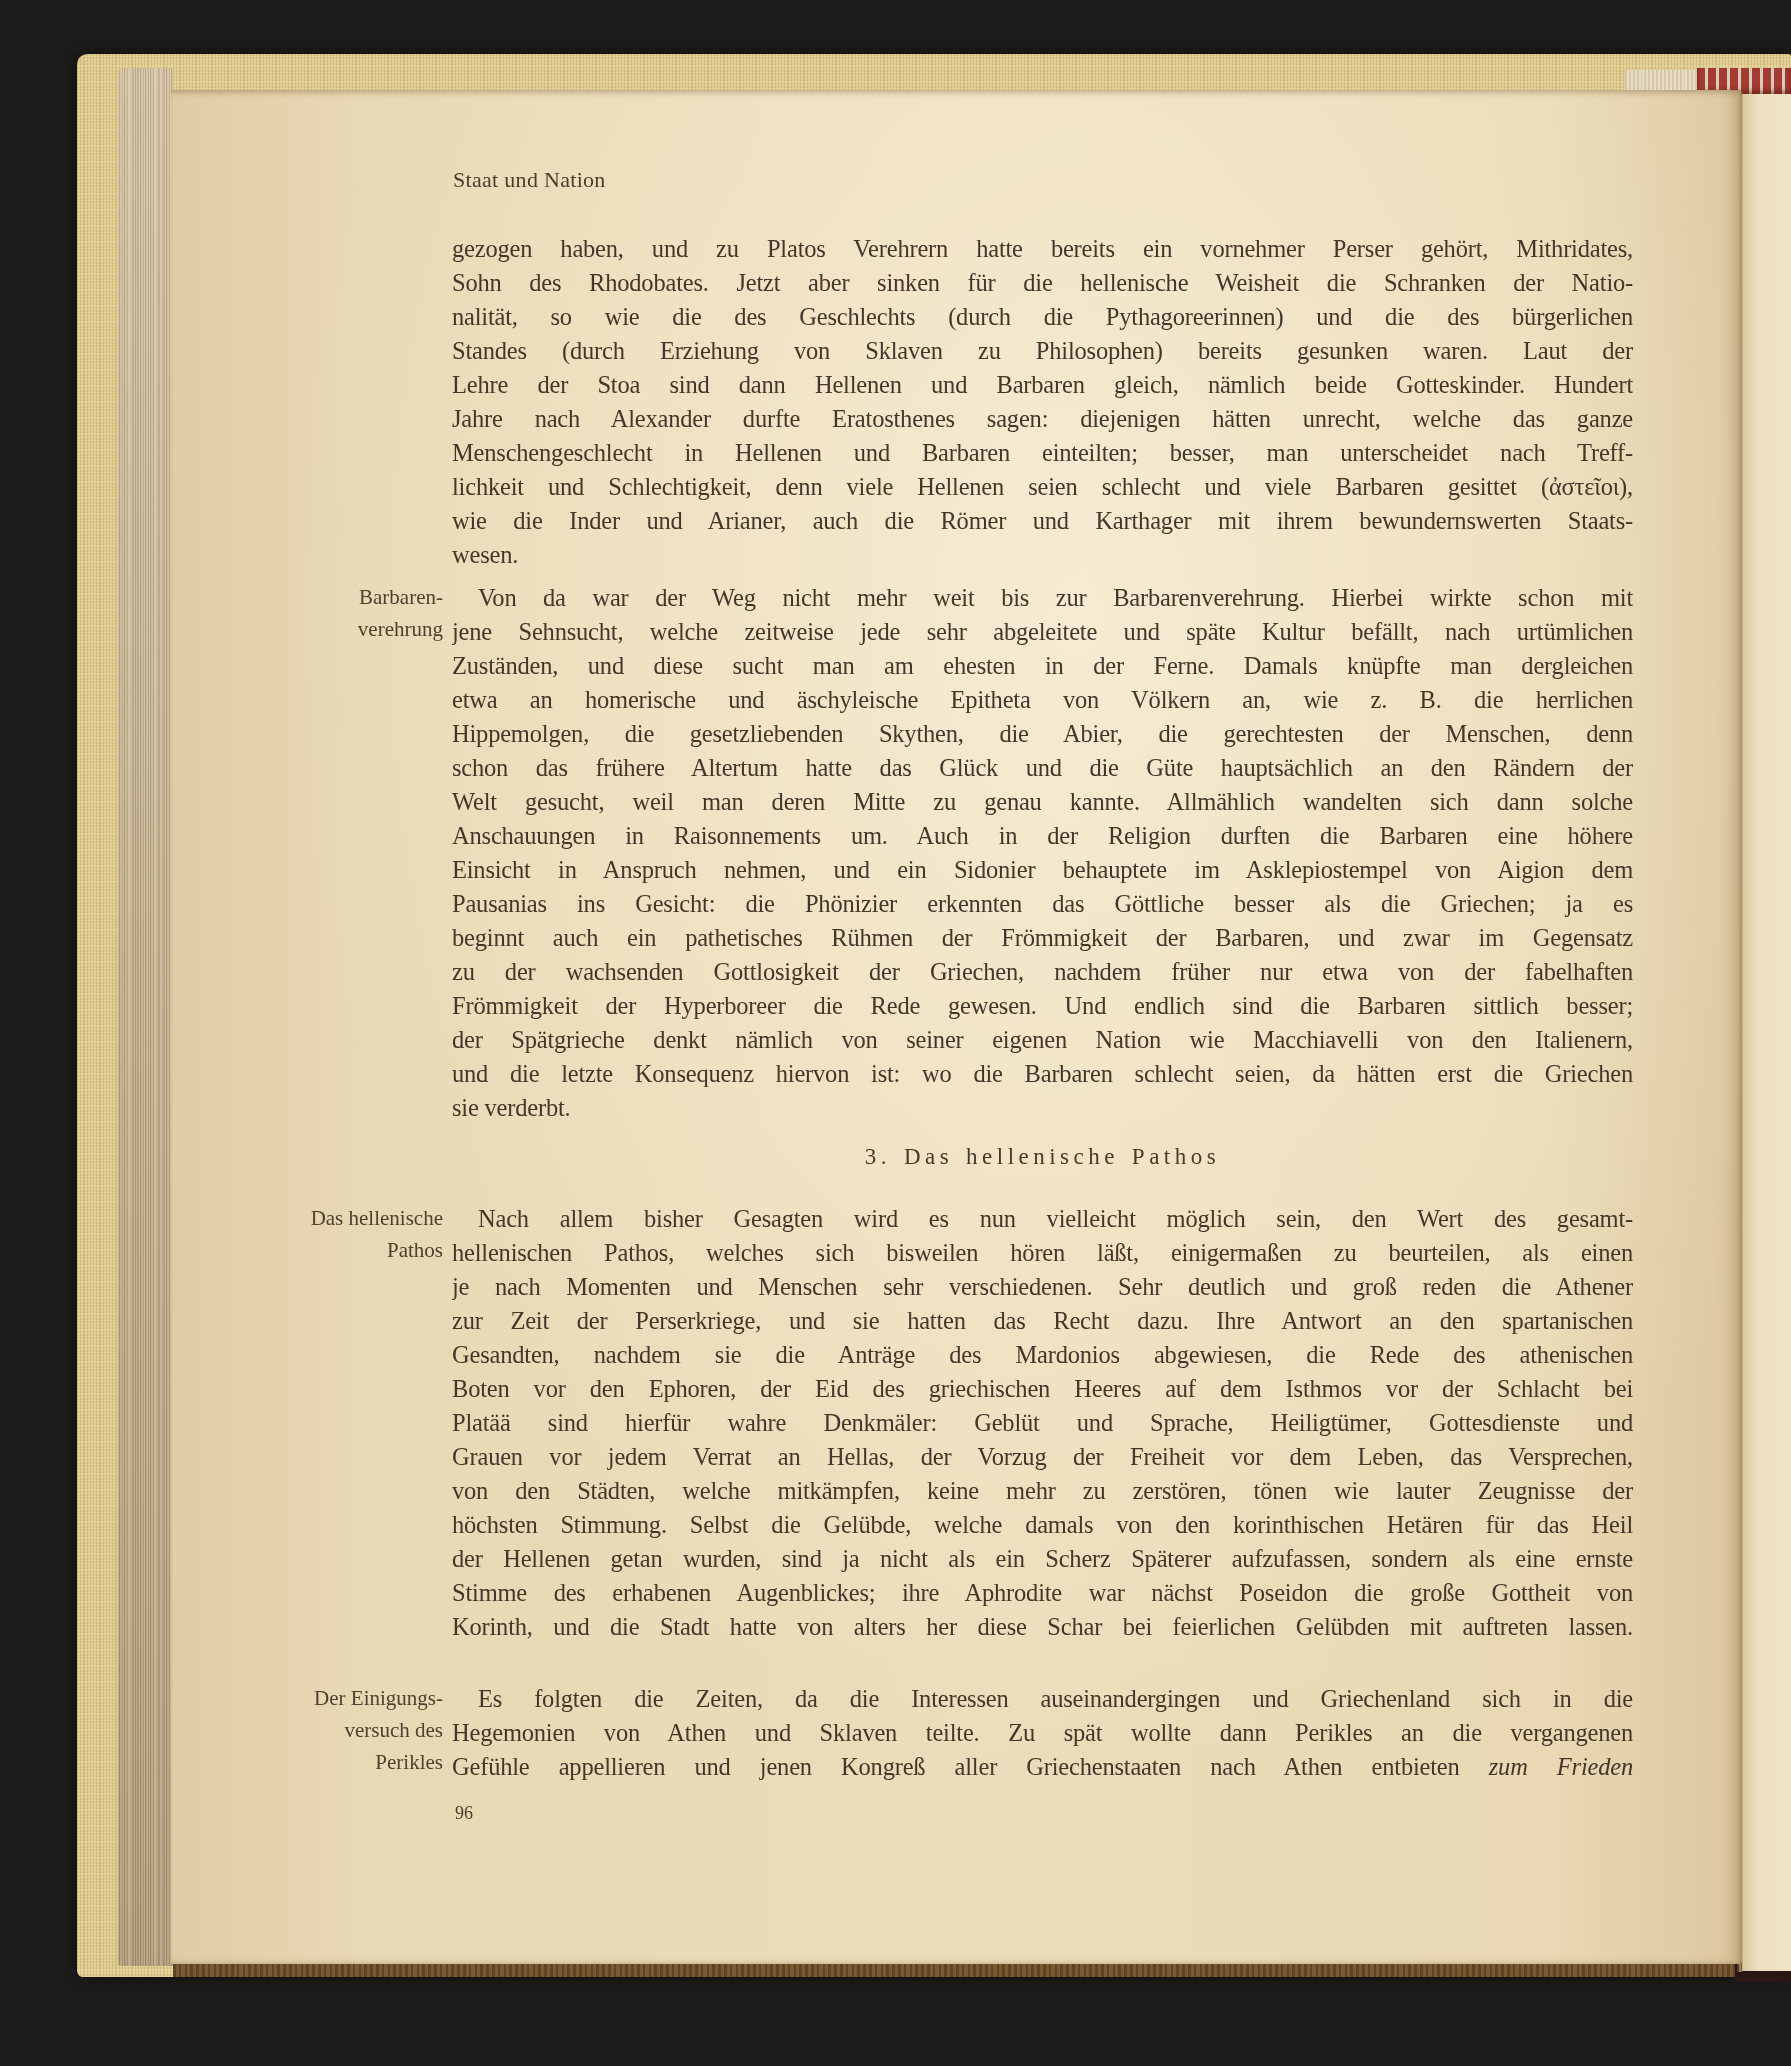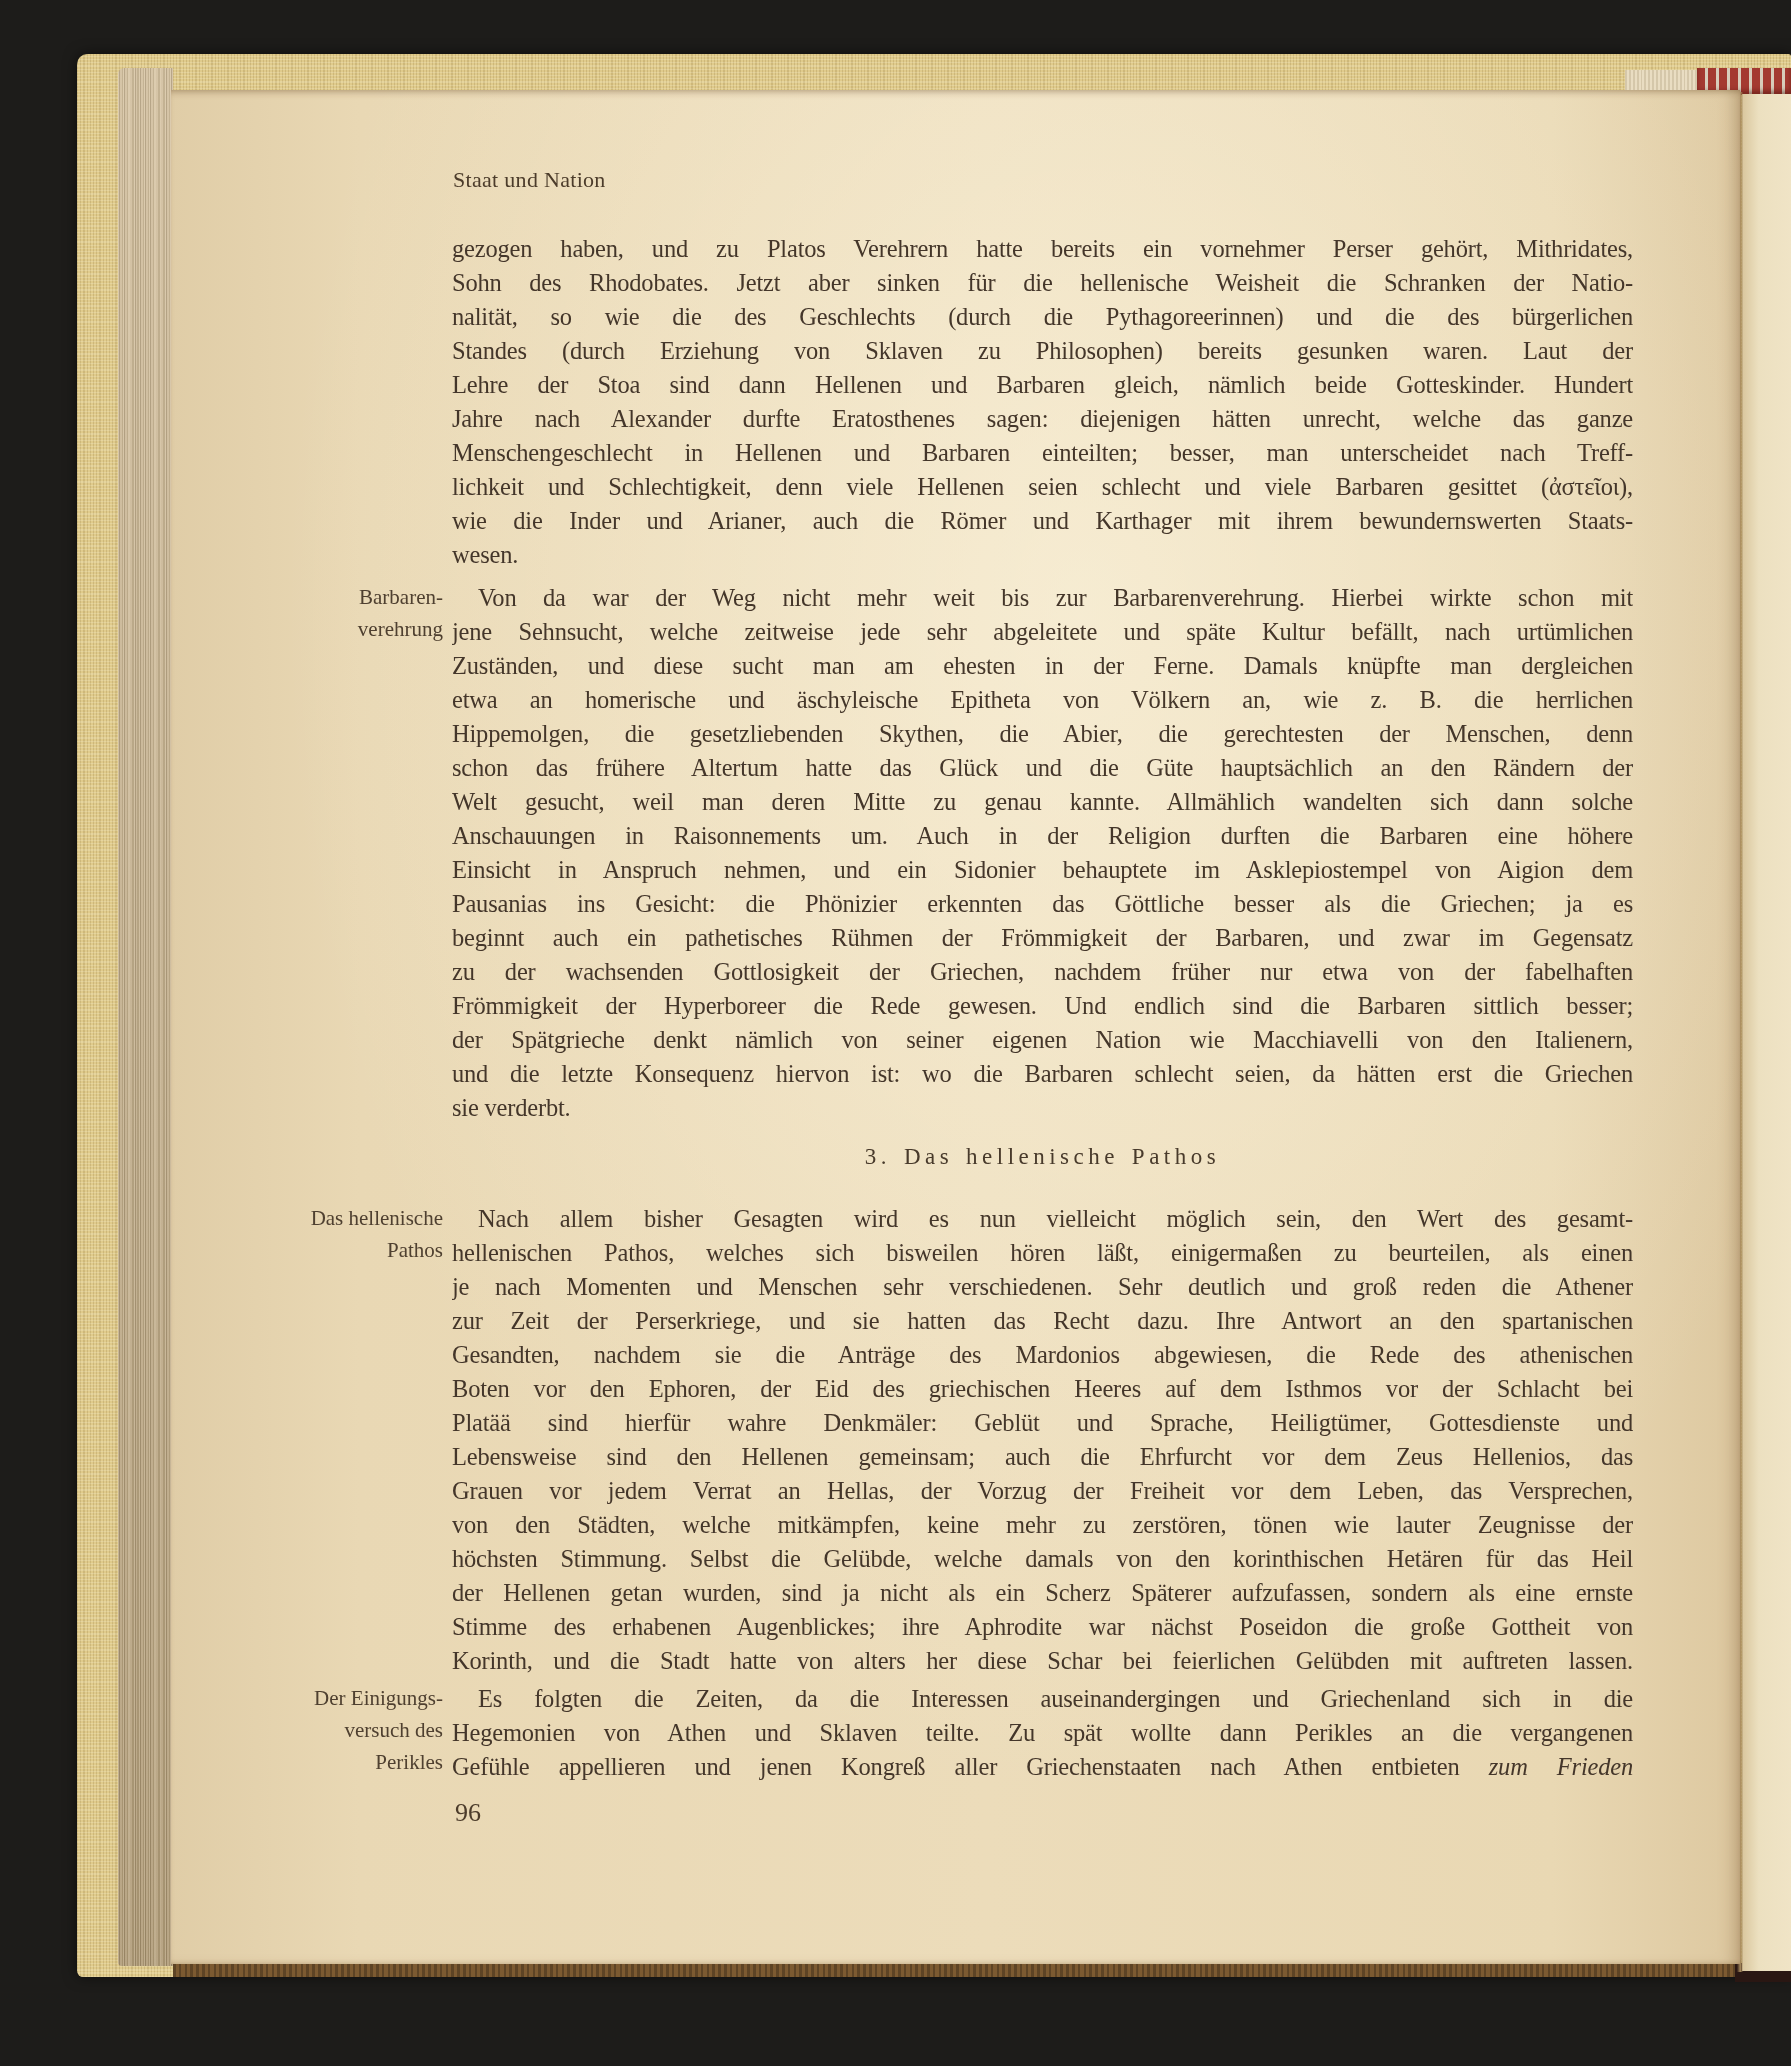--- a/index.html
+++ b/index.html
@@ -98,21 +98,21 @@
   .margin-note .line{
     height:32px;line-height:32px;
     text-align:right;text-align-last:right;
     font-size:21px;letter-spacing:0;
   }
   .margin-note.n1{top:491px;}
   .margin-note.n2{top:1112px;}
   .margin-note.n3{top:1592px;}
   .page-number{
     position:absolute;left:284px;top:1708px;
-    font-size:26px;line-height:30px;color:#4c3c2b;
+    font-size:18px;line-height:30px;color:#4c3c2b;
   }
   .para i, .section-heading i{font-style:italic;}
 </style>
 </head>
 <body>
 
 <div class="scene">
   <div class="cover"></div>
   <div class="fore-edge"></div>
   <div class="headband-pale"></div>
@@ -173,21 +173,20 @@
     <div class="section-heading">3. Das hellenische Pathos</div>
 
     <div class="para p3">
         <div class="line indent">Nach allem bisher Gesagten wird es nun vielleicht möglich sein, den Wert des gesamt-</div>
         <div class="line">hellenischen Pathos, welches sich bisweilen hören läßt, einigermaßen zu beurteilen, als einen</div>
         <div class="line">je nach Momenten und Menschen sehr verschiedenen. Sehr deutlich und groß reden die Athener</div>
         <div class="line">zur Zeit der Perserkriege, und sie hatten das Recht dazu. Ihre Antwort an den spartanischen</div>
         <div class="line">Gesandten, nachdem sie die Anträge des Mardonios abgewiesen, die Rede des athenischen</div>
         <div class="line">Boten vor den Ephoren, der Eid des griechischen Heeres auf dem Isthmos vor der Schlacht bei</div>
         <div class="line">Platää sind hierfür wahre Denkmäler: Geblüt und Sprache, Heiligtümer, Gottesdienste und</div>
-        <div class="line">Lebensweise sind den Hellenen gemeinsam; auch die Ehrfurcht vor dem Zeus Hellenios, das</div>
         <div class="line">Grauen vor jedem Verrat an Hellas, der Vorzug der Freiheit vor dem Leben, das Versprechen,</div>
         <div class="line">von den Städten, welche mitkämpfen, keine mehr zu zerstören, tönen wie lauter Zeugnisse der</div>
         <div class="line">höchsten Stimmung. Selbst die Gelübde, welche damals von den korinthischen Hetären für das Heil</div>
         <div class="line">der Hellenen getan wurden, sind ja nicht als ein Scherz Späterer aufzufassen, sondern als eine ernste</div>
         <div class="line">Stimme des erhabenen Augenblickes; ihre Aphrodite war nächst Poseidon die große Gottheit von</div>
         <div class="line">Korinth, und die Stadt hatte von alters her diese Schar bei feierlichen Gelübden mit auftreten lassen.</div>
       </div>
     <div class="para p4">
         <div class="line indent">Es folgten die Zeiten, da die Interessen auseinandergingen und Griechenland sich in die</div>
         <div class="line">Hegemonien von Athen und Sklaven teilte. Zu spät wollte dann Perikles an die vergangenen</div>

